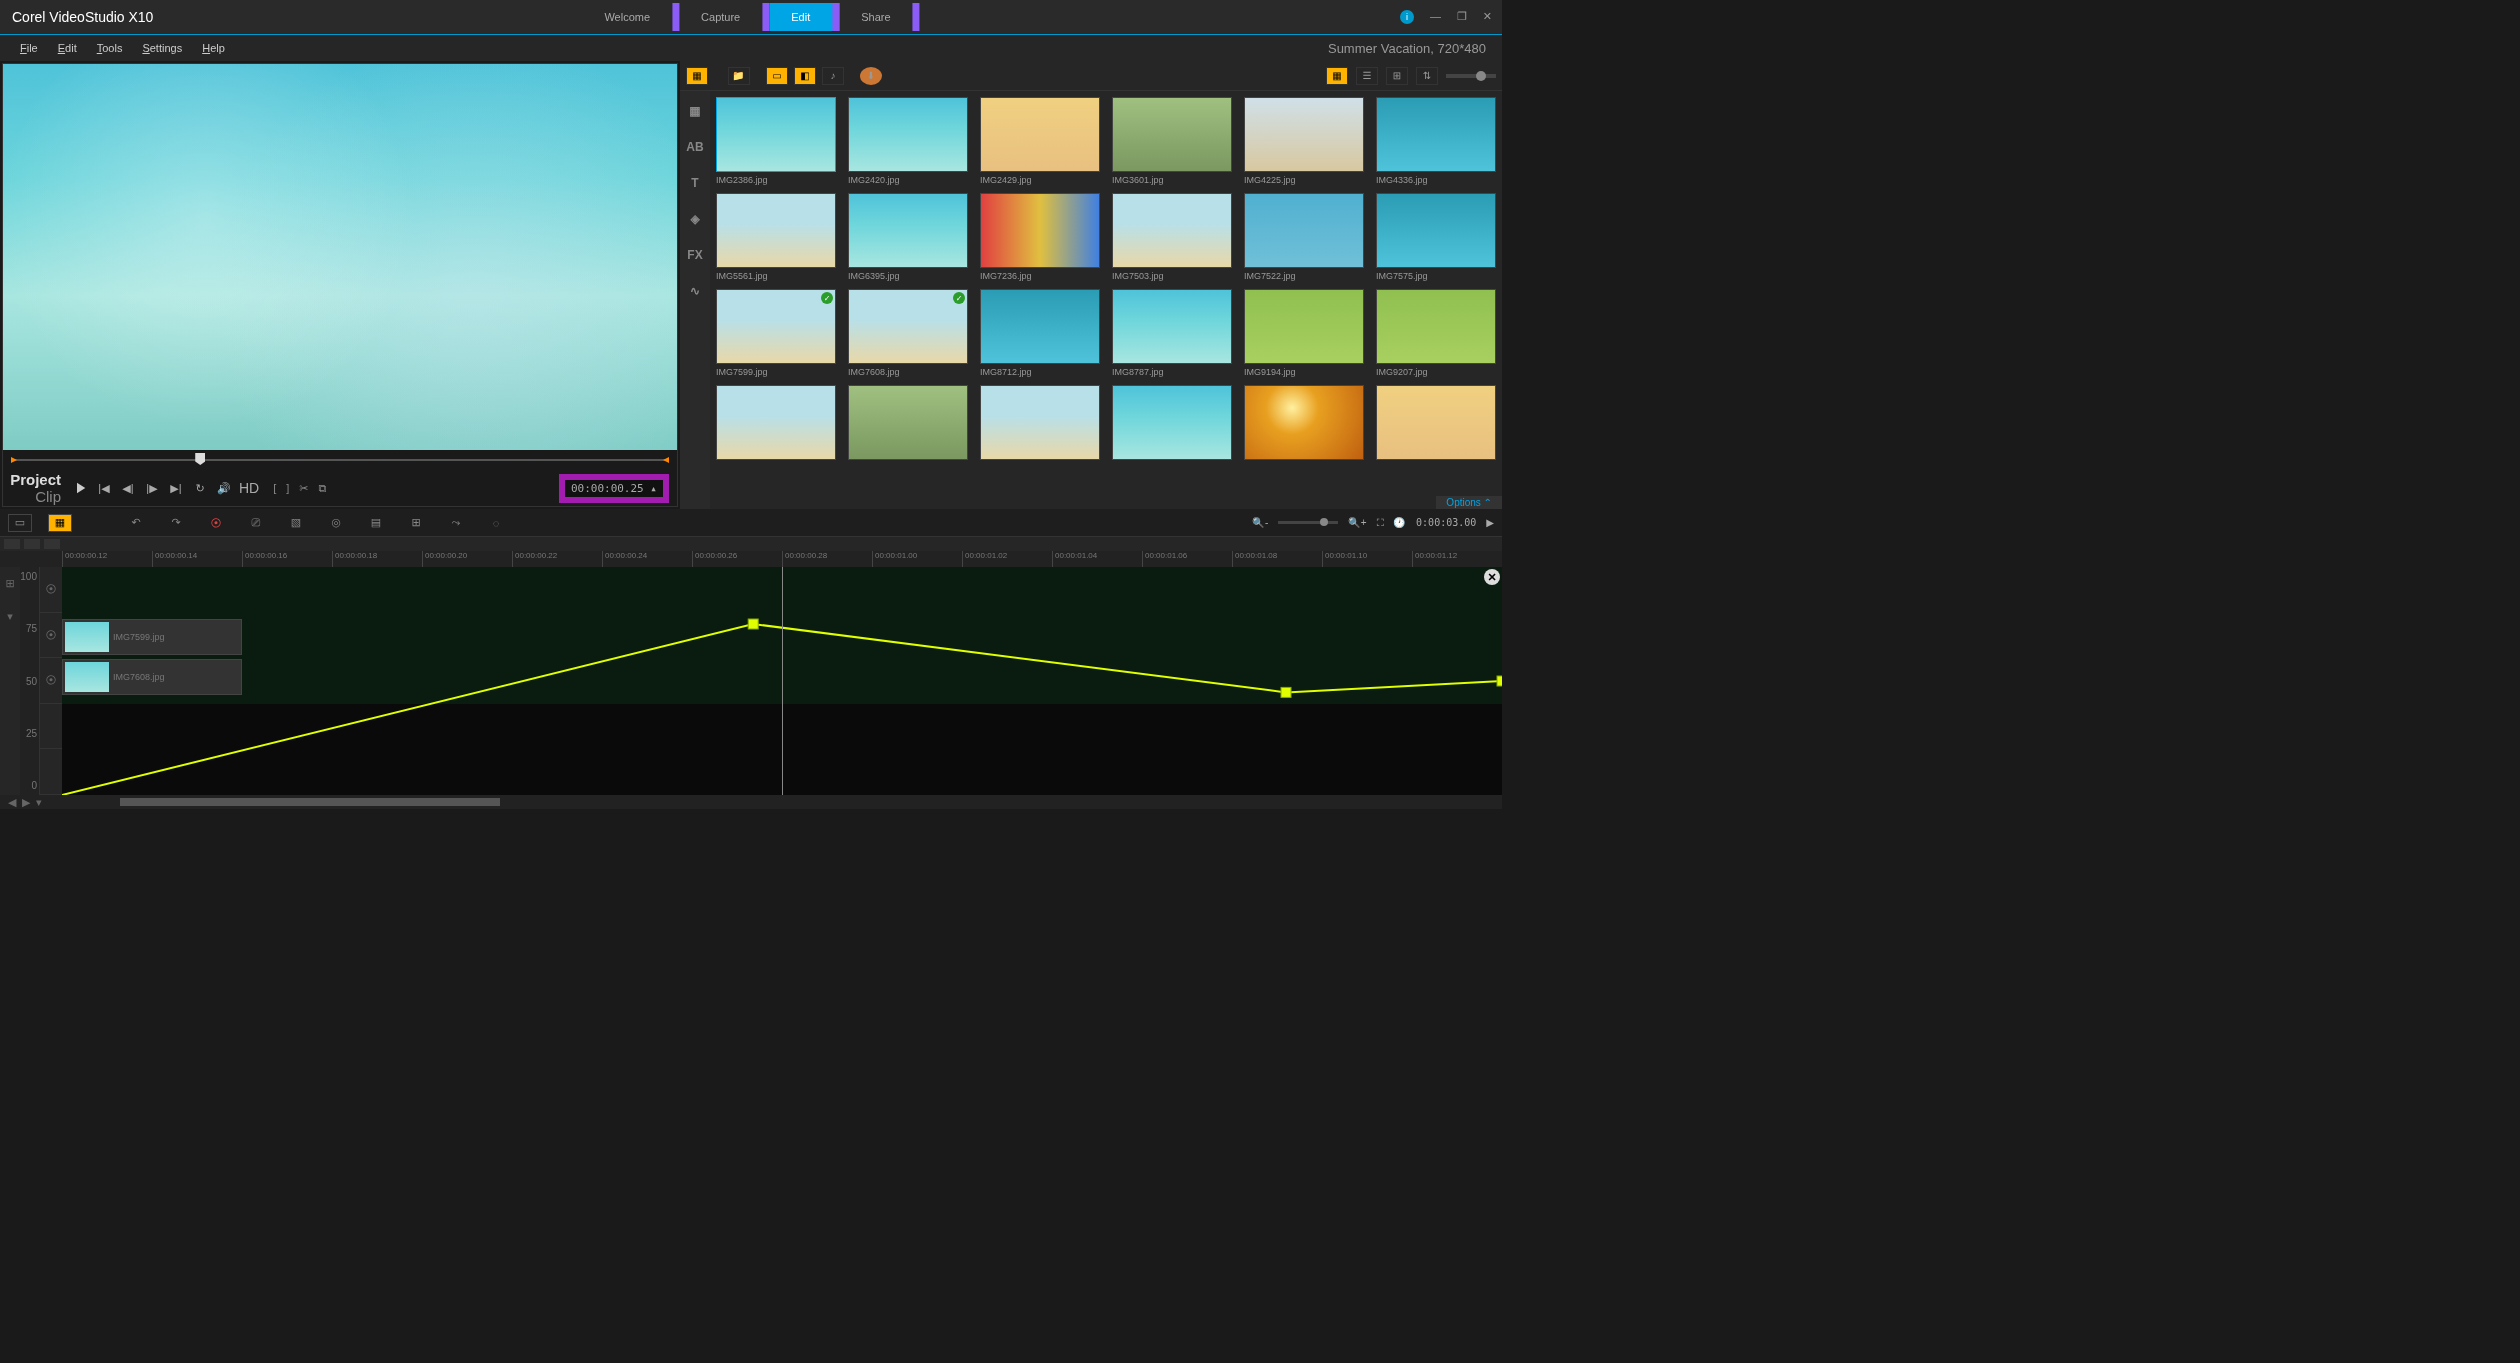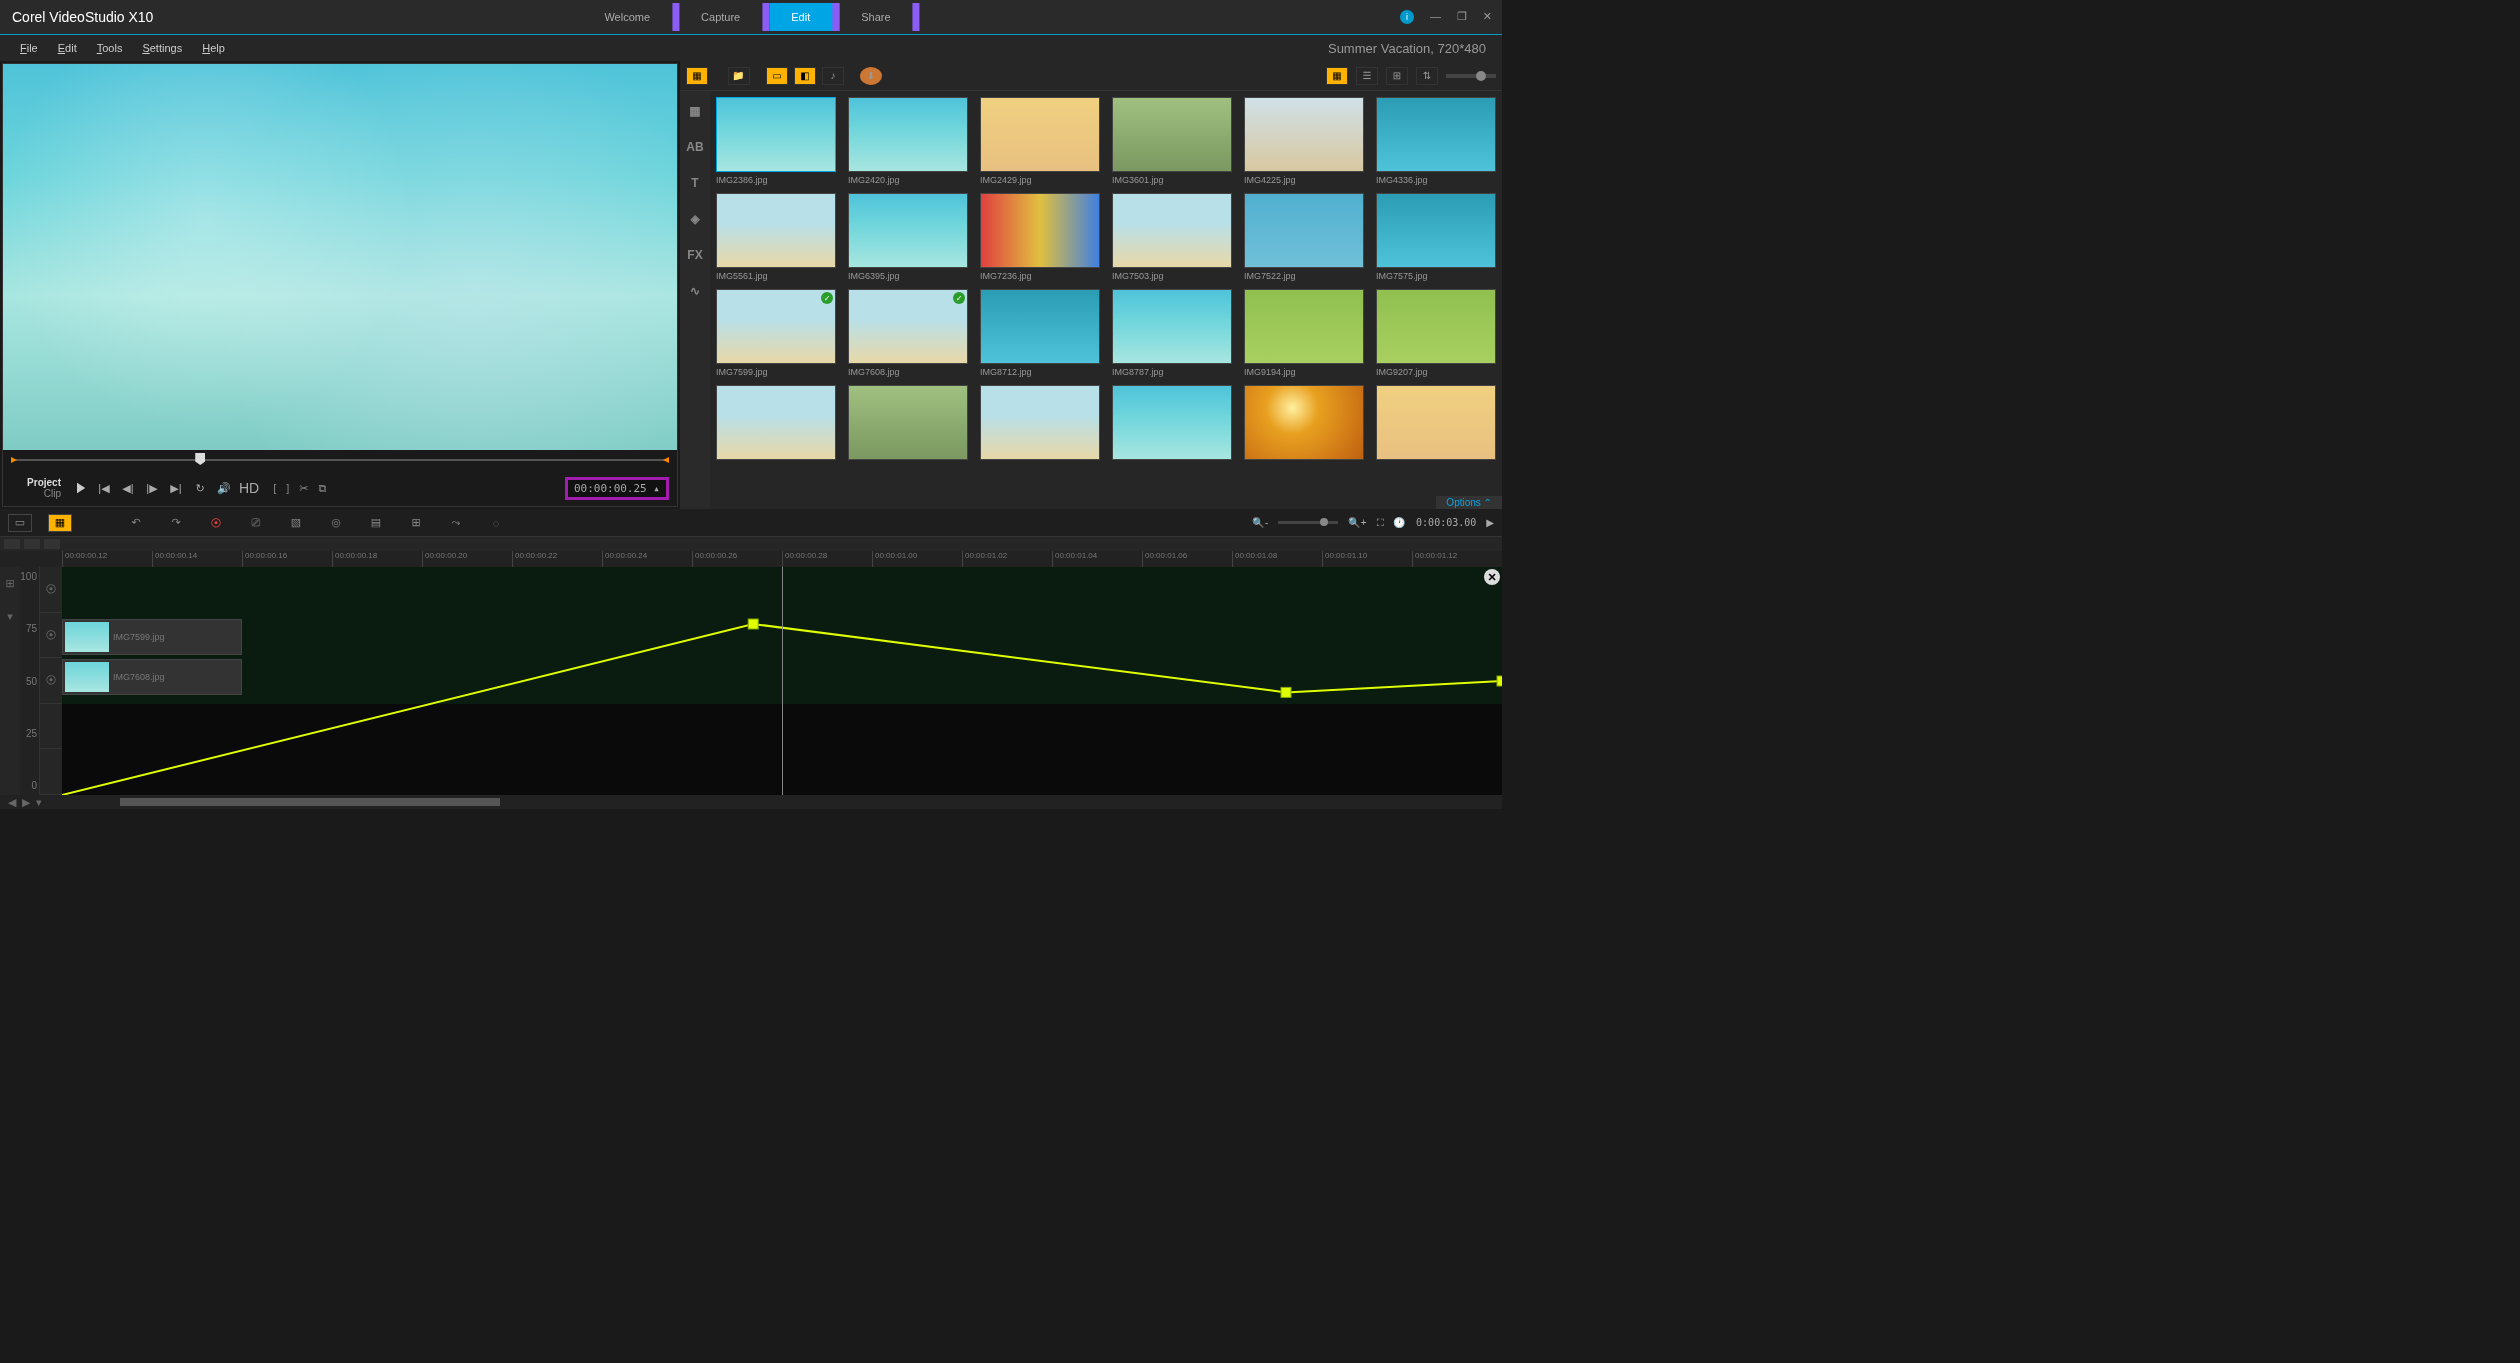--- a/index.html
+++ b/index.html
@@ -29,25 +29,25 @@
 .preview { width: 676px; background: #1a1a1a; display: flex; flex-direction: column; border: 1px solid #333; margin: 2px;}
 .preview-video { flex: 1; background: linear-gradient(180deg, #4fc3d9 0%, #6dd5db 30%, #a8e6e0 60%, #7fccc5 100%); position: relative; overflow: hidden; }
 .preview-video::before { content: ''; position: absolute; inset: 0; background: radial-gradient(circle at 30% 40%, rgba(255,255,255,0.3), transparent 40%), radial-gradient(circle at 70% 60%, rgba(200,230,240,0.4), transparent 50%); }
 .preview-scrub { height: 20px; position: relative; padding: 0 8px; }
 .scrub-track { height: 2px; background: #555; position: relative; top: 9px; }
 .scrub-track::before, .scrub-track::after { content: ''; position: absolute; width: 6px; height: 6px; background: #ff8800; top: -2px; }
 .scrub-track::before { left: 0; clip-path: polygon(0 0, 100% 50%, 0 100%); }
 .scrub-track::after { right: 0; clip-path: polygon(100% 0, 0 50%, 100% 100%); }
 .scrub-marker { position: absolute; top: -6px; left: 28%; width: 10px; height: 12px; background: #ddd; clip-path: polygon(0 0, 100% 0, 100% 70%, 50% 100%, 0 70%); }
 .preview-controls { height: 36px; display: flex; align-items: center; padding: 0 8px; gap: 6px; }
-.preview-labels { display: flex; flex-direction: column; align-items: flex-end; font-size: 10px; color: #888; margin-right: 4px; width: 50px; }
+.preview-labels { display: flex; flex-direction: column; align-items: flex-end; font-size: 15px; color: #888; margin-right: 4px; width: 50px; }
 .preview-labels .proj { font-weight: bold; color: #ddd; }
 .pc-btn { width: 18px; height: 18px; color: #aaa; cursor: pointer; display: flex; align-items: center; justify-content: center; }
 .pc-btn.play svg { width: 20px; height: 20px; }
-.timecode { margin-left: auto; background: #111; border: 3px solid #a21caf; padding: 2px 6px; font-family: monospace; color: #aaa; font-size: 11px; }
+.timecode { margin-left: auto; background: #111; border: 6px solid #a21caf; padding: 2px 6px; font-family: monospace; color: #aaa; font-size: 11px; }
 .clip-tools { display: flex; gap: 10px; margin-left: 8px; color: #888; }
 .clip-tools span { cursor: pointer; }
 
 
 .library { flex: 1; background: #262626; display: flex; flex-direction: column; position: relative; }
 .lib-toolbar { height: 30px; display: flex; align-items: center; padding: 0 6px; gap: 8px; border-bottom: 1px solid #333; }
 .lib-tb-left { display: flex; gap: 6px; align-items: center; }
 .lib-tb-icon { width: 22px; height: 18px; border: 1px solid #333; display: flex; align-items: center; justify-content: center; color: #999; cursor: pointer; font-size: 10px; }
 .lib-tb-icon.active { background: #ffb300; color: #000; }
 .lib-tb-right { margin-left: auto; display: flex; align-items: center; gap: 8px; }

